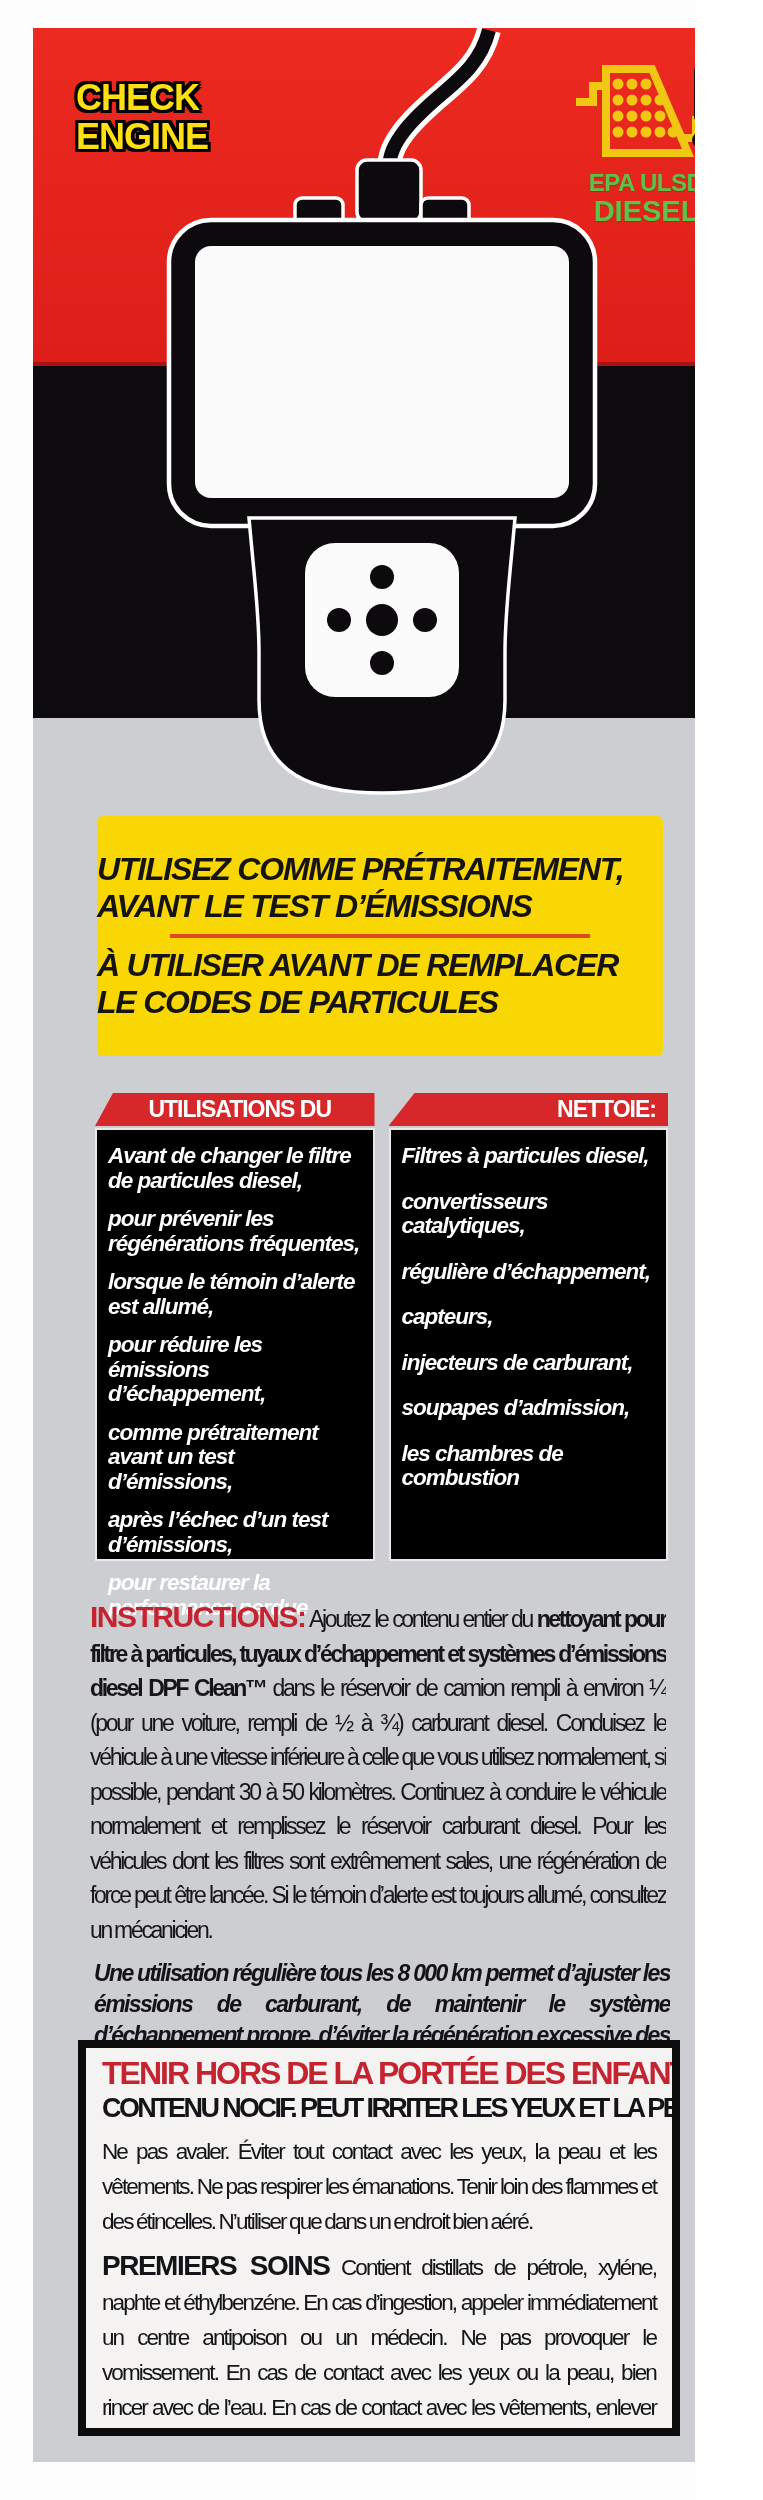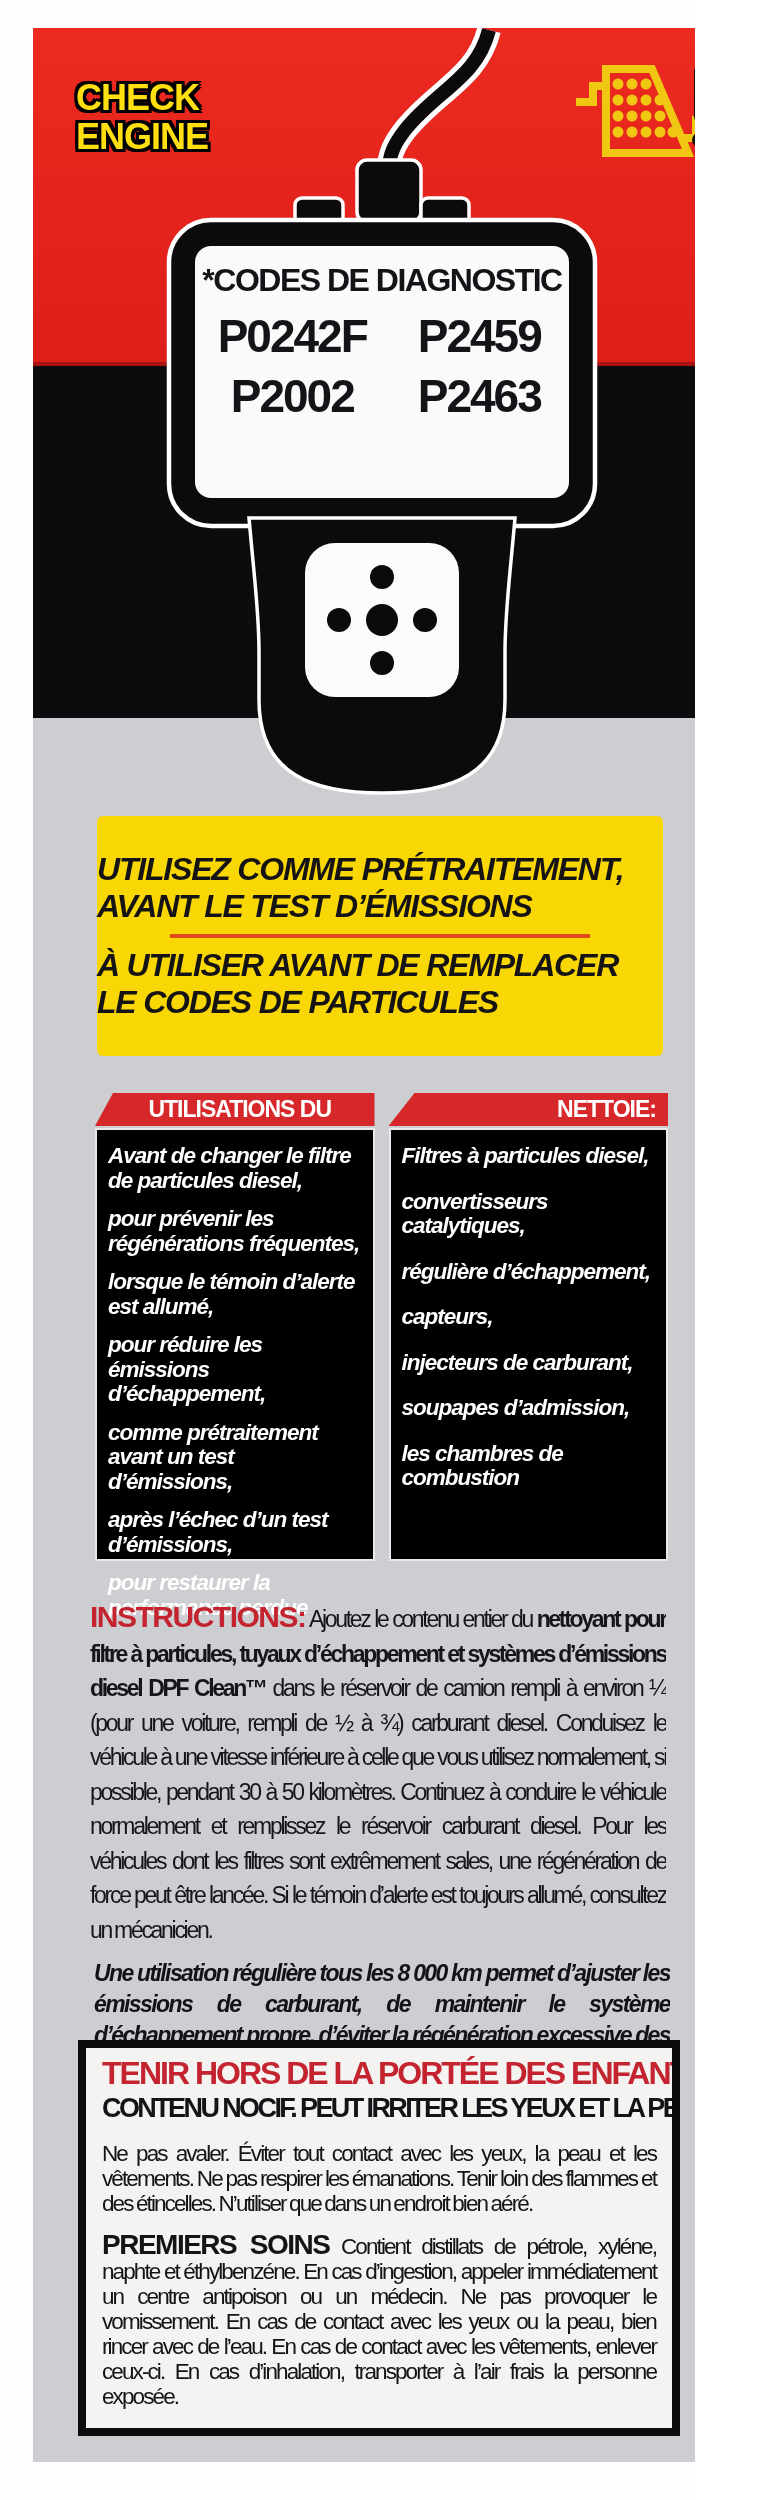--- a/index.html
+++ b/index.html
@@ -63,22 +63,22 @@
     font-size:23px;font-weight:700;font-style:italic;line-height:31px;letter-spacing:-1.6px;
     word-spacing:-1px;color:#141217;text-align:justify;}
 
   
   .warnbox{position:absolute;left:78px;top:2040px;width:602px;height:396px;box-sizing:border-box;
     border:8px solid #0c0c0c;background:#f4f3f1;padding:6px 16px 8px;overflow:hidden;color:#141317;}
   .warn-red{color:#c32430;font-weight:700;font-size:32px;letter-spacing:-2px;line-height:38px;
     text-align:center;white-space:nowrap;}
   .warn-black{font-weight:700;font-size:27px;letter-spacing:-2.6px;line-height:33px;text-align:center;
     white-space:nowrap;}
-  .warn-para{font-size:22.5px;line-height:25px;letter-spacing:-1.9px;word-spacing:-1px;
-    text-align:justify;margin-top:16px;}
+  .warn-para{font-size:22.5px;line-height:35px;letter-spacing:-1.9px;word-spacing:-1px;
+    text-align:justify;margin-top:9px;}
   .firstaid-title{font-weight:700;font-size:28px;letter-spacing:-1.5px;}
 </style>
 </head>
 <body>
 
 <div class="photo">
   <div class="package">
     <div class="band-red"></div>
     <div class="band-black"></div>
     <div class="band-gray"></div>
@@ -112,49 +112,44 @@
         <circle cx="70" cy="76" r="5.5"></circle>
         <circle cx="84" cy="76" r="5.5"></circle>
         <circle cx="97" cy="76" r="5.5"></circle>
     </g>
     <g fill="#1c0f10">
       <rect x="118" y="10" width="11" height="56" rx="5"></rect>
       <circle cx="123.5" cy="84" r="7.5"></circle>
     </g>
   </svg>
 
+  <div class="epa-wrap">
+    <div class="epa-l1">EPA ULSD</div>
+    <div class="epa-l2">DIESEL</div>
+  </div>
 
   <svg class="scanner-svg" width="490" height="795" viewBox="0 0 490 795">
     <path d="M352,2 C340,50 300,62 268,102 C258,115 252,126 252,142" fill="none" stroke="#ffffff" stroke-width="24"></path>
     <path d="M352,2 C340,50 300,62 268,102 C258,115 252,126 252,142" fill="none" stroke="#0c0a0d" stroke-width="14"></path>
     <rect x="220" y="132" width="64" height="62" rx="10" fill="#0c0a0d" stroke="#ffffff" stroke-width="3.5"></rect>
     <rect x="158" y="170" width="48" height="40" rx="7" fill="#0c0a0d" stroke="#ffffff" stroke-width="3.5"></rect>
     <rect x="284" y="170" width="48" height="40" rx="7" fill="#0c0a0d" stroke="#ffffff" stroke-width="3.5"></rect>
     <rect x="32" y="192" width="426" height="306" rx="42" fill="#0c0a0d" stroke="#ffffff" stroke-width="4.5"></rect>
     <rect x="58" y="218" width="374" height="252" rx="16" fill="#fafafa"></rect>
     <path d="M112,490 C118,558 122,584 122,624 L122,672 C122,748 178,765 245,765 C312,765 368,748 368,672 L368,624 C368,584 372,558 378,490 Z" fill="#0c0a0d" stroke="#ffffff" stroke-width="3.5"></path>
     <rect x="168" y="515" width="154" height="154" rx="30" fill="#fbfbfb"></rect>
     <g fill="#0c0a0d">
       <circle cx="245" cy="592" r="16"></circle>
       <circle cx="245" cy="549" r="12"></circle>
       <circle cx="245" cy="635" r="12"></circle>
       <circle cx="202" cy="592" r="12"></circle>
       <circle cx="288" cy="592" r="12"></circle>
     </g>
   </svg>
 
-  <div class="screen">
-    <div class="screen-title">*CODES DE DIAGNOSTIC</div>
-    <div class="codes-grid">
-      <div class="code">P0242F</div>
-      <div class="code">P2459</div>
-      <div class="code">P2002</div>
-      <div class="code">P2463</div>
-    </div>
-  </div>
 
   <div class="callout">
     <div class="line">UTILISEZ COMME PRÉTRAITEMENT,</div>
     <div class="line">AVANT LE TEST D’ÉMISSIONS</div>
     <div class="divider"></div>
     <div class="line">À UTILISER AVANT DE REMPLACER</div>
     <div class="line">LE CODES DE PARTICULES</div>
   </div>
 
   <div class="cols">

